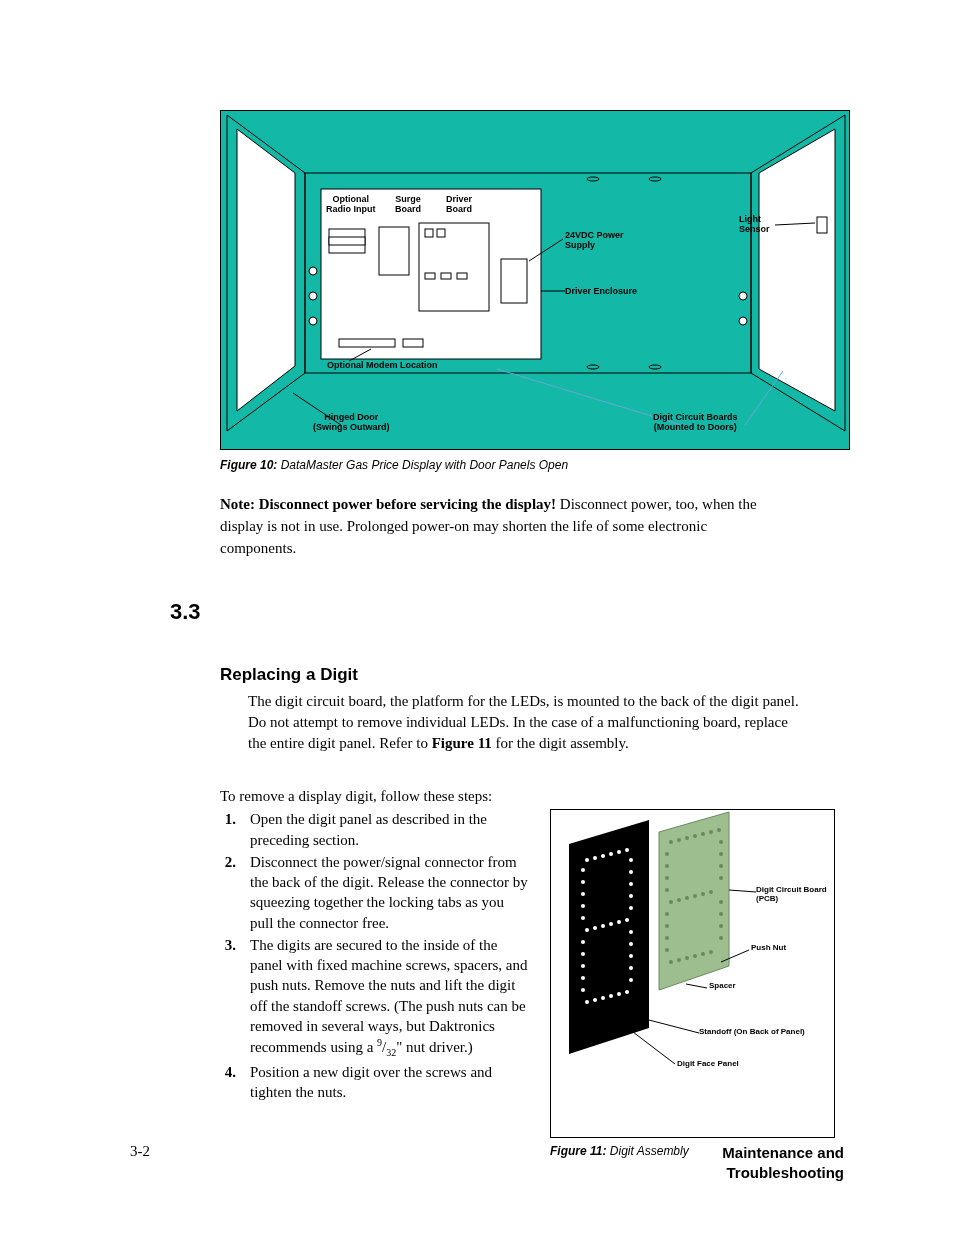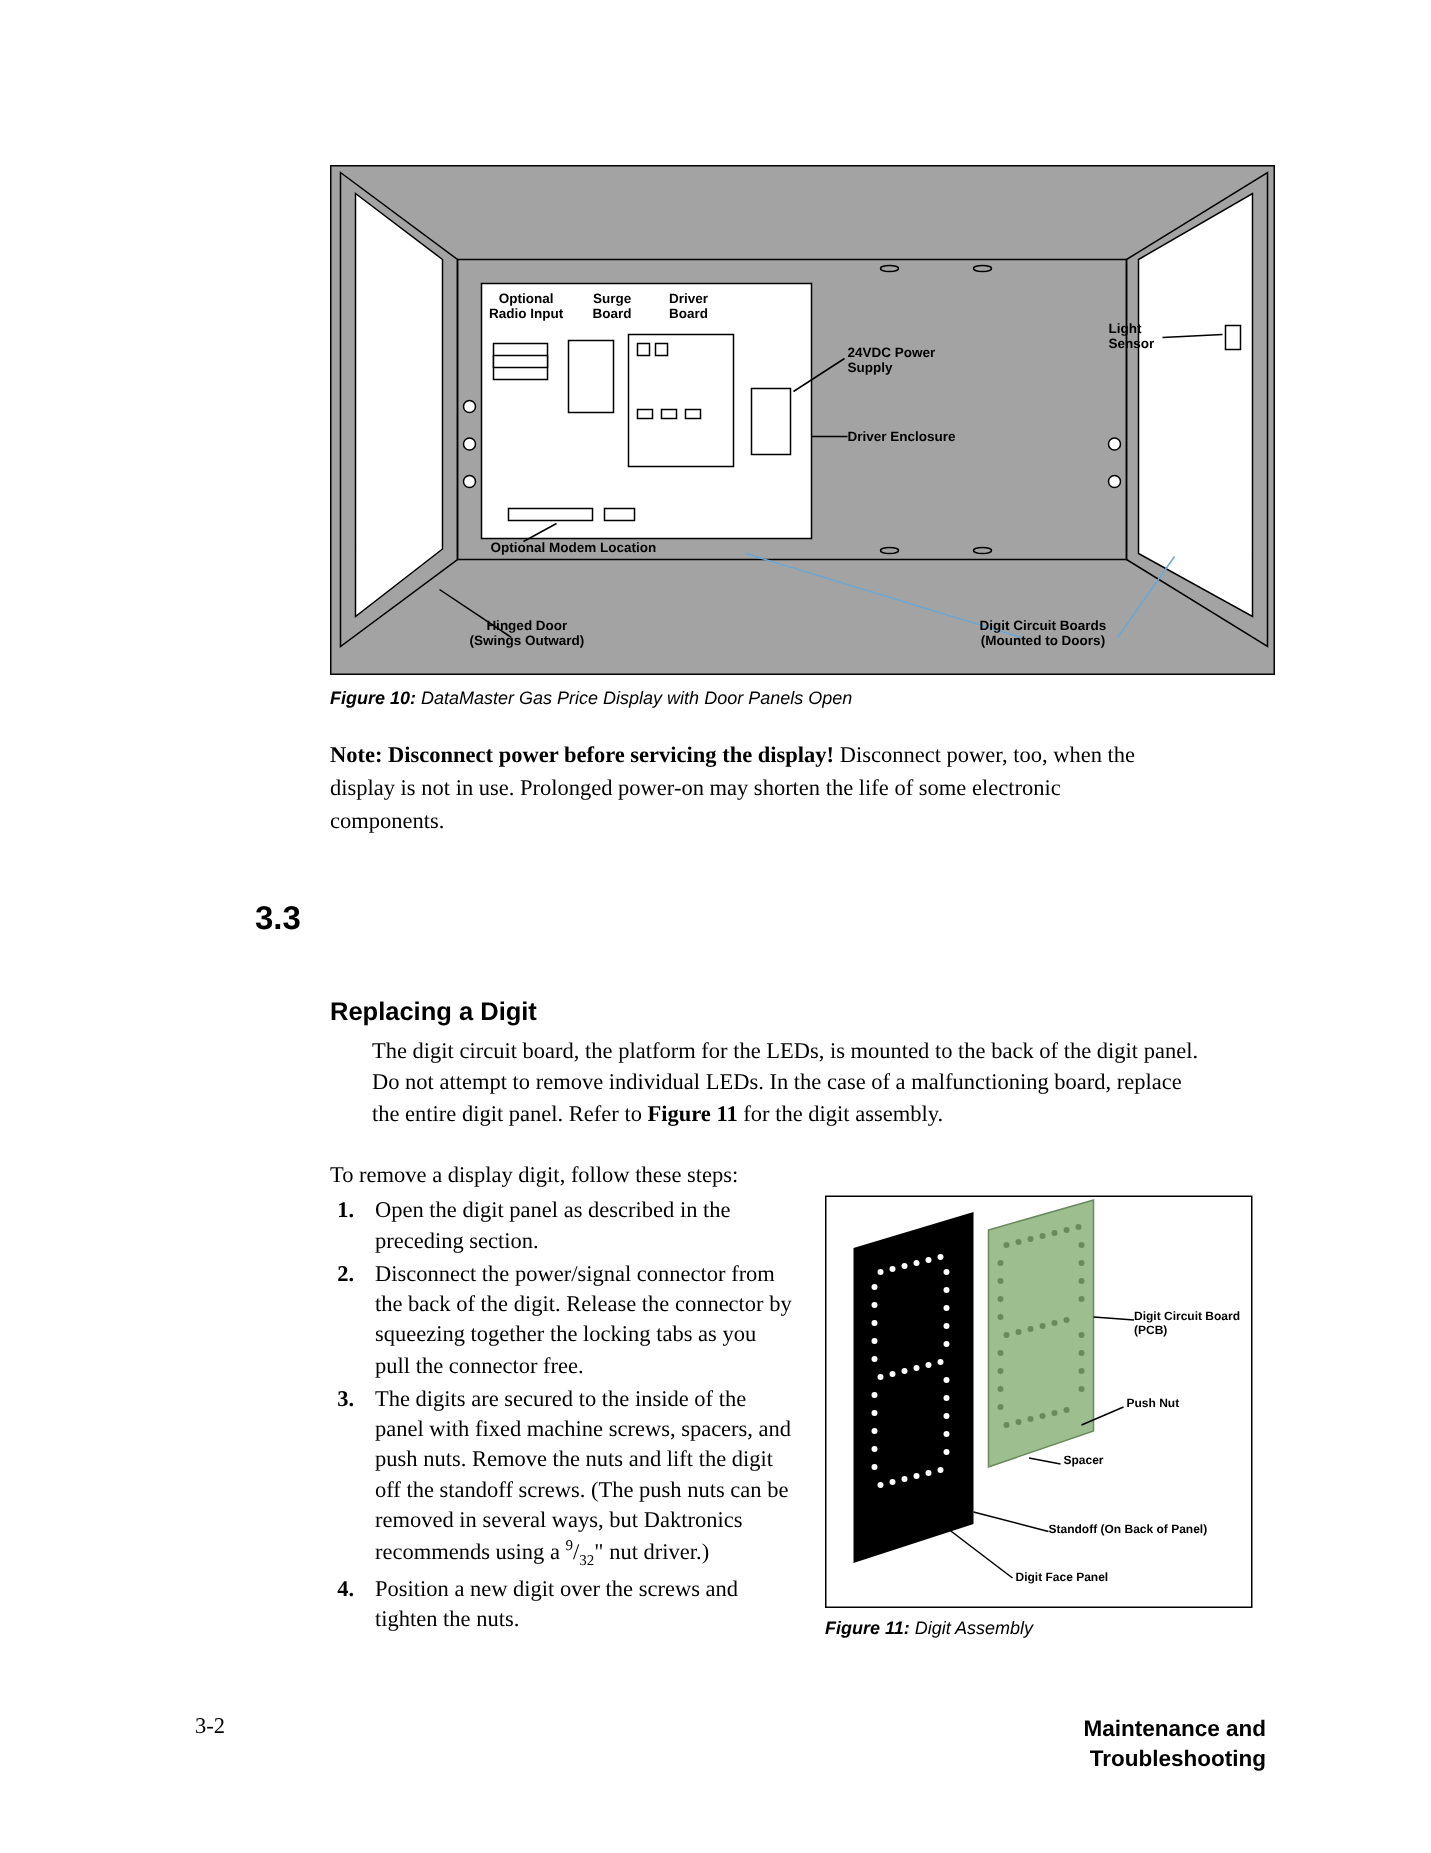--- a/index.html
+++ b/index.html
@@ -12,21 +12,21 @@
     color: #000000;
     position: relative;
     padding: 110px 110px 60px 130px;
   }
   .figure-diagram {
     border: 1px solid #000;
     width: 630px;
     height: 340px;
     margin-left: 90px;
     position: relative;
-    background: #a3a3a3;
+    background: #14b8a6;
   }
   .fig-caption {
     margin-left: 90px;
     margin-top: 8px;
     font-family: Arial, Helvetica, sans-serif;
     font-size: 12px;
   }
   .fig-caption .bold { font-weight: bold; font-style: italic; }
   .fig-caption .ital { font-style: italic; }
   .note-block {
@@ -54,21 +54,21 @@
   }
   .body-para {
     margin-left: 118px;
     margin-top: 6px;
     line-height: 1.4;
     font-size: 15px;
     max-width: 560px;
   }
   .intro-line {
     margin-left: 90px;
-    margin-top: 22px;
+    margin-top: 34px;
     font-size: 15px;
   }
   .two-col {
     margin-left: 90px;
     margin-top: 4px;
     display: flex;
     gap: 20px;
     align-items: flex-start;
   }
   .steps-col { width: 310px; }
@@ -78,21 +78,21 @@
     gap: 14px;
     margin-bottom: 2px;
     line-height: 1.35;
     font-size: 15px;
   }
   .steps-col .num { font-weight: bold; min-width: 16px; text-align: right; }
   .fig11-col { width: 285px; }
   .fig11-box {
     border: 1px solid #000;
     width: 285px;
-    height: 275px;
+    height: 329px;
     background: #fff;
     position: relative;
   }
   .fig11-caption {
     font-family: Arial, Helvetica, sans-serif;
     font-size: 12px;
     margin-top: 6px;
   }
   .fig11-caption .bold { font-weight: bold; font-style: italic; }
   .fig11-caption .ital { font-style: italic; }

